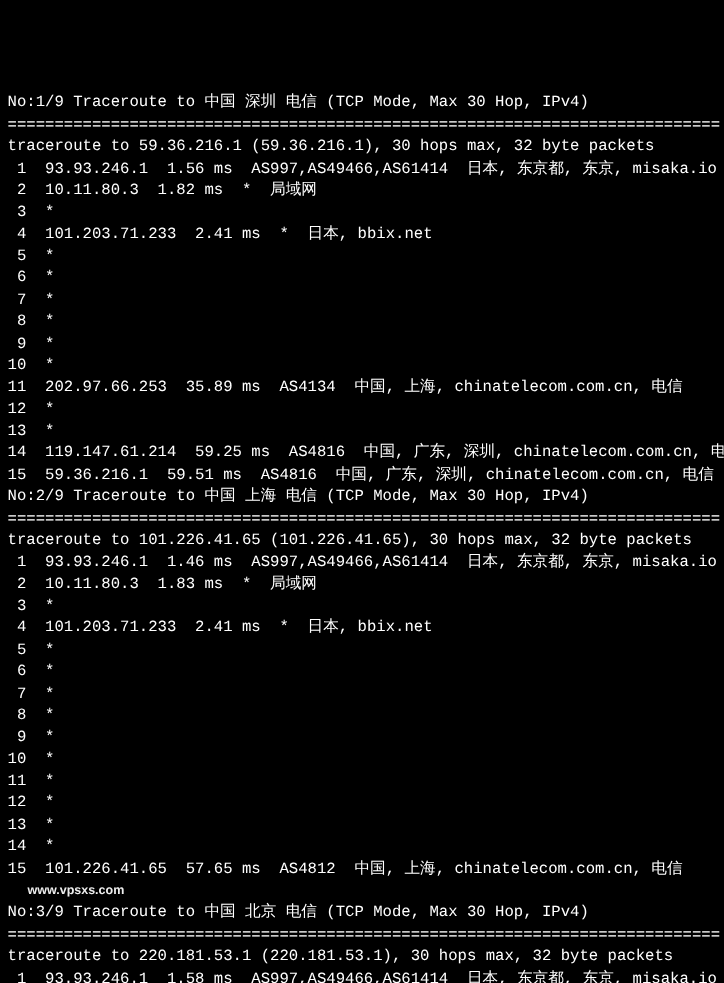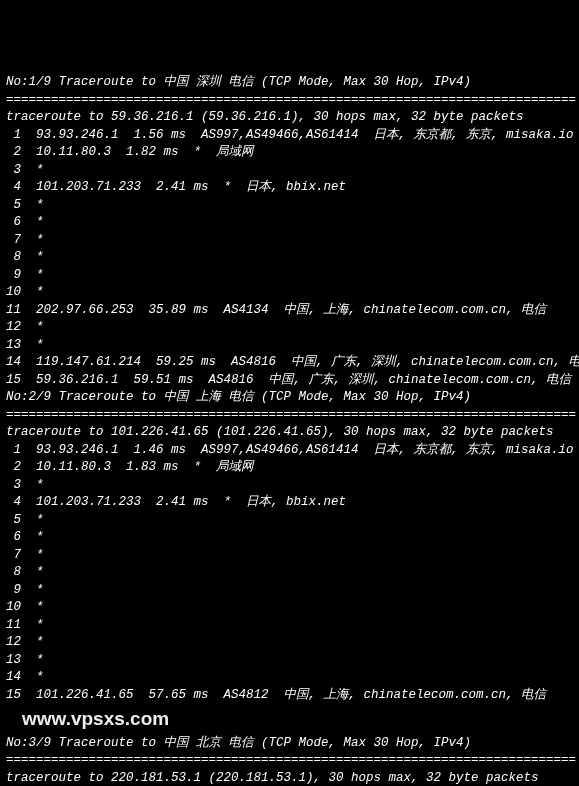--- a/index.html
+++ b/index.html
@@ -7,26 +7,26 @@
     padding: 4px 6px;
     background: #000;
     color: #fff;
     font-family: "Courier New", Consolas, monospace;
     font-size: 12.5px;
     line-height: 1.4;
     width: 579px;
     box-sizing: border-box;
     white-space: pre;
   }
-  .line { white-space: pre; font-style: italic; }
+  .line { white-space: pre; }
   .watermark {
     font-weight: bold;
     font-family: Arial, sans-serif;
     color: #eee;
-    font-size: 19px;
+    font-size: 10px;
     padding: 2px 0 2px 16px;
   }
 </style>
 </head>
 <body>
 
 
 
 <div id="container"><div class="line">No:1/9 Traceroute to 中国 深圳 电信 (TCP Mode, Max 30 Hop, IPv4)</div><div class="line">============================================================================</div><div class="line">traceroute to 59.36.216.1 (59.36.216.1), 30 hops max, 32 byte packets</div><div class="line"> 1  93.93.246.1  1.56 ms  AS997,AS49466,AS61414  日本, 东京都, 东京, misaka.io</div><div class="line"> 2  10.11.80.3  1.82 ms  *  局域网</div><div class="line"> 3  *</div><div class="line"> 4  101.203.71.233  2.41 ms  *  日本, bbix.net</div><div class="line"> 5  *</div><div class="line"> 6  *</div><div class="line"> 7  *</div><div class="line"> 8  *</div><div class="line"> 9  *</div><div class="line">10  *</div><div class="line">11  202.97.66.253  35.89 ms  AS4134  中国, 上海, chinatelecom.com.cn, 电信</div><div class="line">12  *</div><div class="line">13  *</div><div class="line">14  119.147.61.214  59.25 ms  AS4816  中国, 广东, 深圳, chinatelecom.com.cn, 电信</div><div class="line">15  59.36.216.1  59.51 ms  AS4816  中国, 广东, 深圳, chinatelecom.com.cn, 电信</div><div class="line"></div><div class="line"></div><div class="line">No:2/9 Traceroute to 中国 上海 电信 (TCP Mode, Max 30 Hop, IPv4)</div><div class="line">============================================================================</div><div class="line">traceroute to 101.226.41.65 (101.226.41.65), 30 hops max, 32 byte packets</div><div class="line"> 1  93.93.246.1  1.46 ms  AS997,AS49466,AS61414  日本, 东京都, 东京, misaka.io</div><div class="line"> 2  10.11.80.3  1.83 ms  *  局域网</div><div class="line"> 3  *</div><div class="line"> 4  101.203.71.233  2.41 ms  *  日本, bbix.net</div><div class="line"> 5  *</div><div class="line"> 6  *</div><div class="line"> 7  *</div><div class="line"> 8  *</div><div class="line"> 9  *</div><div class="line">10  *</div><div class="line">11  *</div><div class="line">12  *</div><div class="line">13  *</div><div class="line">14  *</div><div class="line">15  101.226.41.65  57.65 ms  AS4812  中国, 上海, chinatelecom.com.cn, 电信</div><div class="line"></div><div class="line"></div><div class="watermark">www.vpsxs.com</div><div class="line">No:3/9 Traceroute to 中国 北京 电信 (TCP Mode, Max 30 Hop, IPv4)</div><div class="line">============================================================================</div><div class="line">traceroute to 220.181.53.1 (220.181.53.1), 30 hops max, 32 byte packets</div><div class="line"> 1  93.93.246.1  1.58 ms  AS997,AS49466,AS61414  日本, 东京都, 东京, misaka.io</div></div>
 

